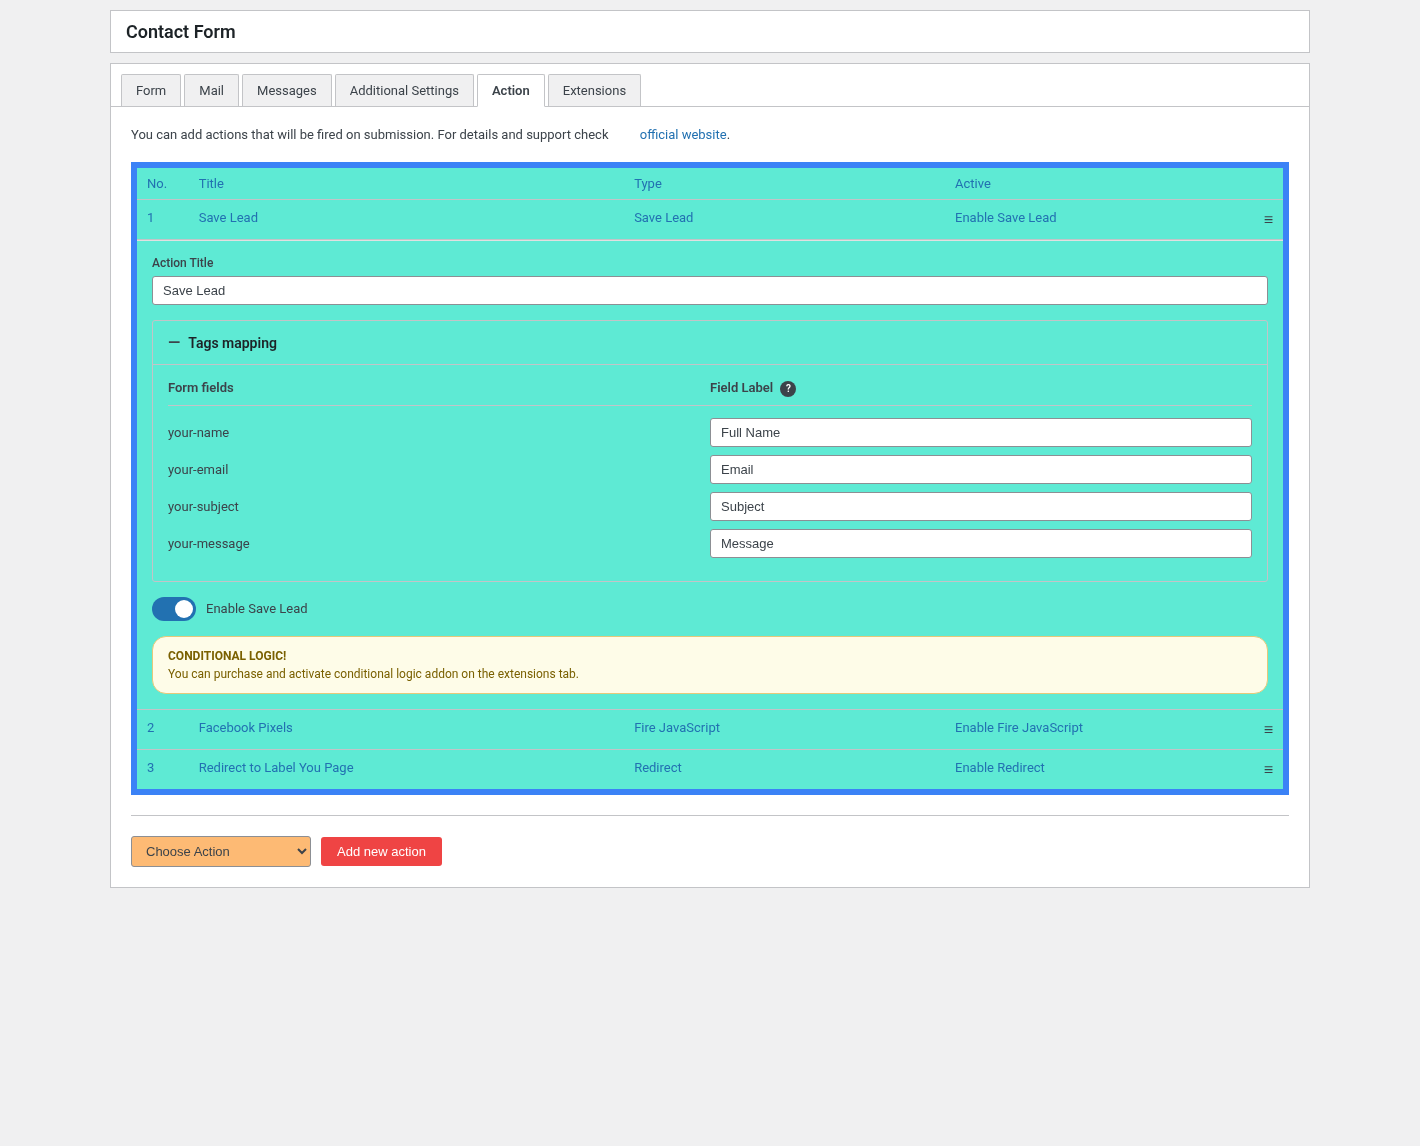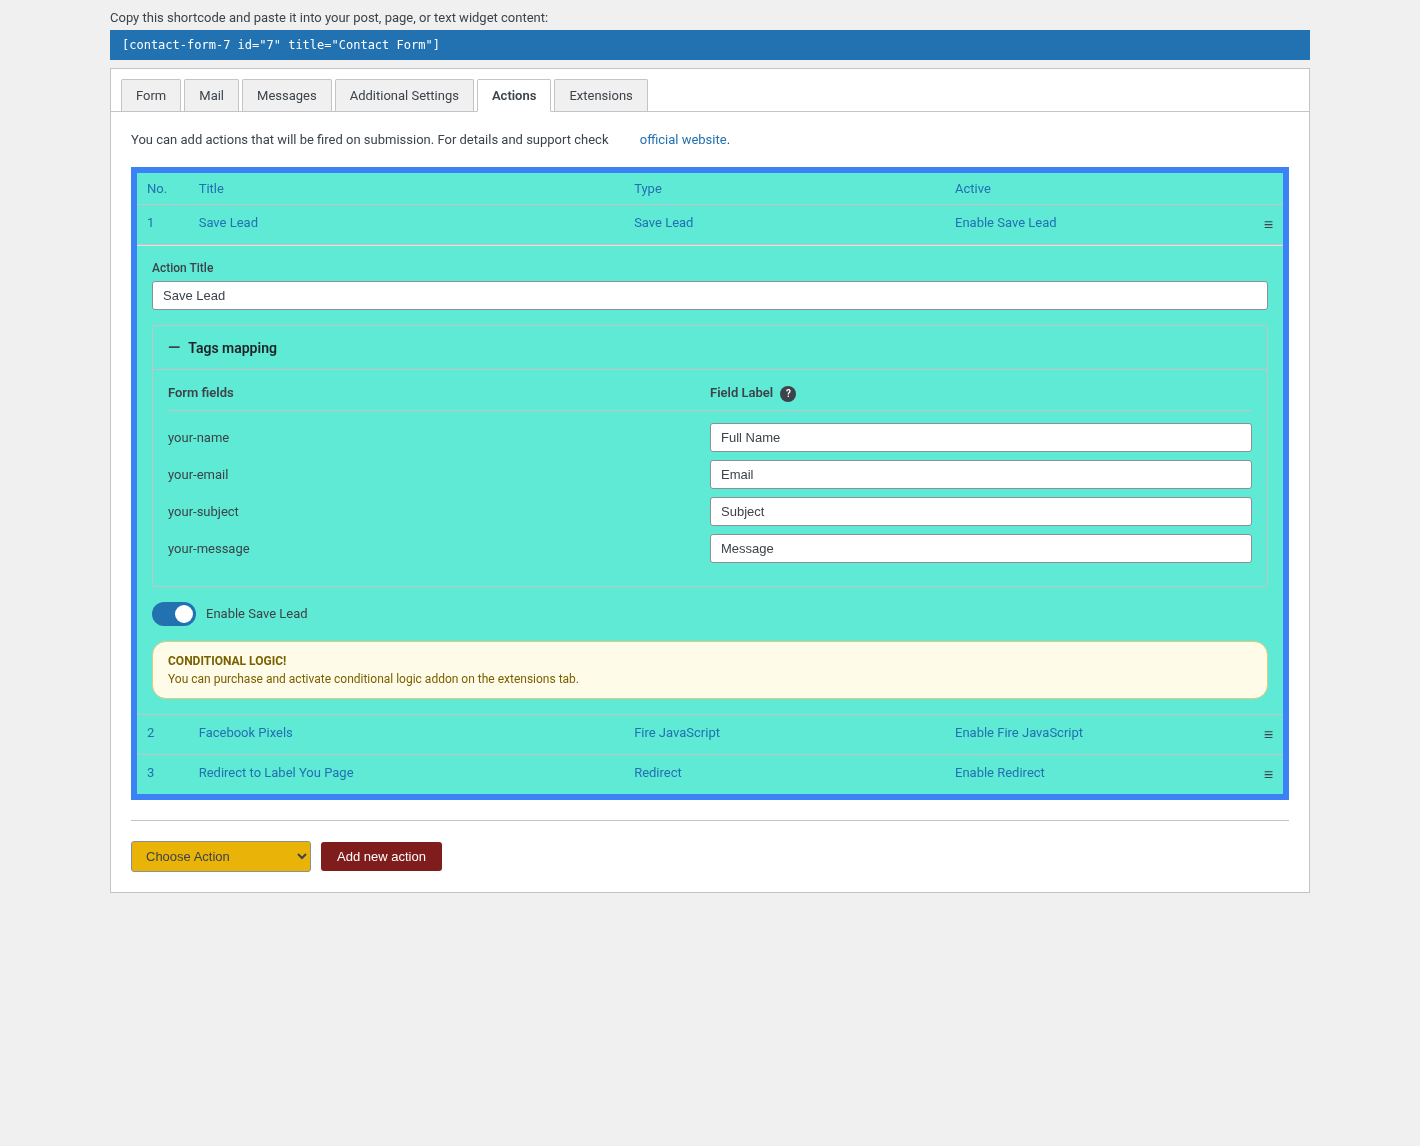--- a/index.html
+++ b/index.html
@@ -68,46 +68,45 @@
     .toggle-slider { position: absolute; top: 0; left: 0; right: 0; bottom: 0; background: #2271b1; border-radius: 24px; cursor: pointer; transition: 0.2s; }
     .toggle-slider:before { content: ""; position: absolute; height: 18px; width: 18px; left: 3px; top: 3px; background: white; border-radius: 50%; transition: 0.2s; transform: translateX(20px); }
     .toggle-label { font-size: 13px; color: #3c434a; }
 
     .conditional-logic-box { background: #fefce8; border: 1px solid #e5c97a; border-radius: 14px; padding: 12px 15px; margin-top: 15px; }
     .conditional-logic-title { font-size: 12px; font-weight: 700; color: #7a6000; text-transform: uppercase; margin-bottom: 4px; }
     .conditional-logic-desc { font-size: 12px; color: #7a6000; }
 
     .bottom-bar { display: flex; align-items: center; gap: 10px; padding: 20px 0 0 0; border-top: 1px solid #c3c4c7; margin-top: 20px; }
 
-    .select-action { padding: 6px 10px; border: 1px solid #8c8f94; border-radius: 3px; font-size: 13px; color: #3c434a; background: #eab308; min-width: 180px; cursor: pointer; appearance: auto; }
-
-    .btn-add { background: #7f1d1d; color: #fff; border: none; border-radius: 3px; padding: 7px 16px; font-size: 13px; cursor: pointer; }
+    .select-action { padding: 6px 10px; border: 1px solid #8c8f94; border-radius: 3px; font-size: 13px; color: #3c434a; background: #fdba74; min-width: 180px; cursor: pointer; appearance: auto; }
+
+    .btn-add { background: #ef4444; color: #fff; border: none; border-radius: 3px; padding: 7px 16px; font-size: 13px; cursor: pointer; }
 
     .outer-border { border: 6px solid #3b82f6; background: #5eead4; }
 
     .row-separator { border-top: 1px solid #eee; }
   </style>
 </head>
 <body>
 
 <div class="page-wrapper">
 
-
-  <div class="shortcode-row">
-    <div class="shortcode-label">Copy this shortcode and paste it into your post, page, or text widget content:</div>
-    <div class="shortcode-code">[contact-form-7 id="7" title="Contact Form"]</div>
+  <div class="title-bar">
+    <h1>Contact Form</h1>
   </div>
+
 
   <div class="tabs-wrapper">
     <div class="tabs">
       <div class="tab">Form</div>
       <div class="tab">Mail</div>
       <div class="tab">Messages</div>
       <div class="tab">Additional Settings</div>
-      <div class="tab active">Actions</div>
+      <div class="tab active">Action</div>
       <div class="tab">Extensions</div>
     </div>
 
     <div class="tab-content">
       <div class="section-desc">
         <span>You can add actions that will be fired on submission. For details and support check </span><a href="#">official website</a>.
       </div>
 
       <div class="outer-border">
         <table class="actions-table">

